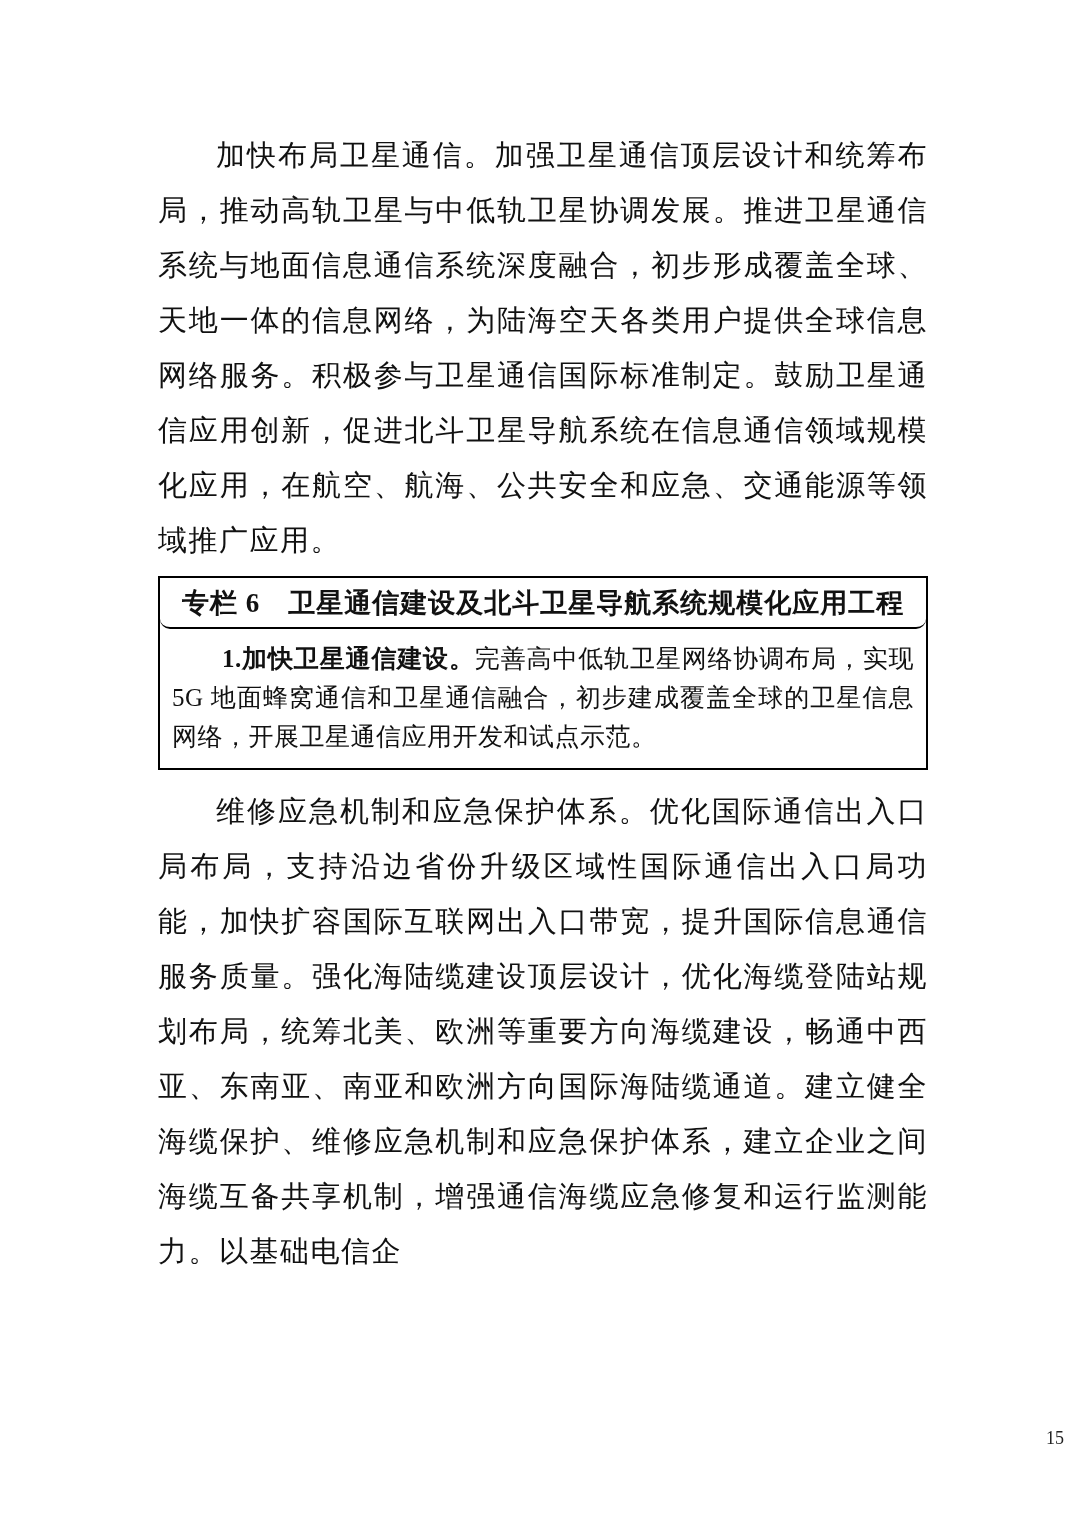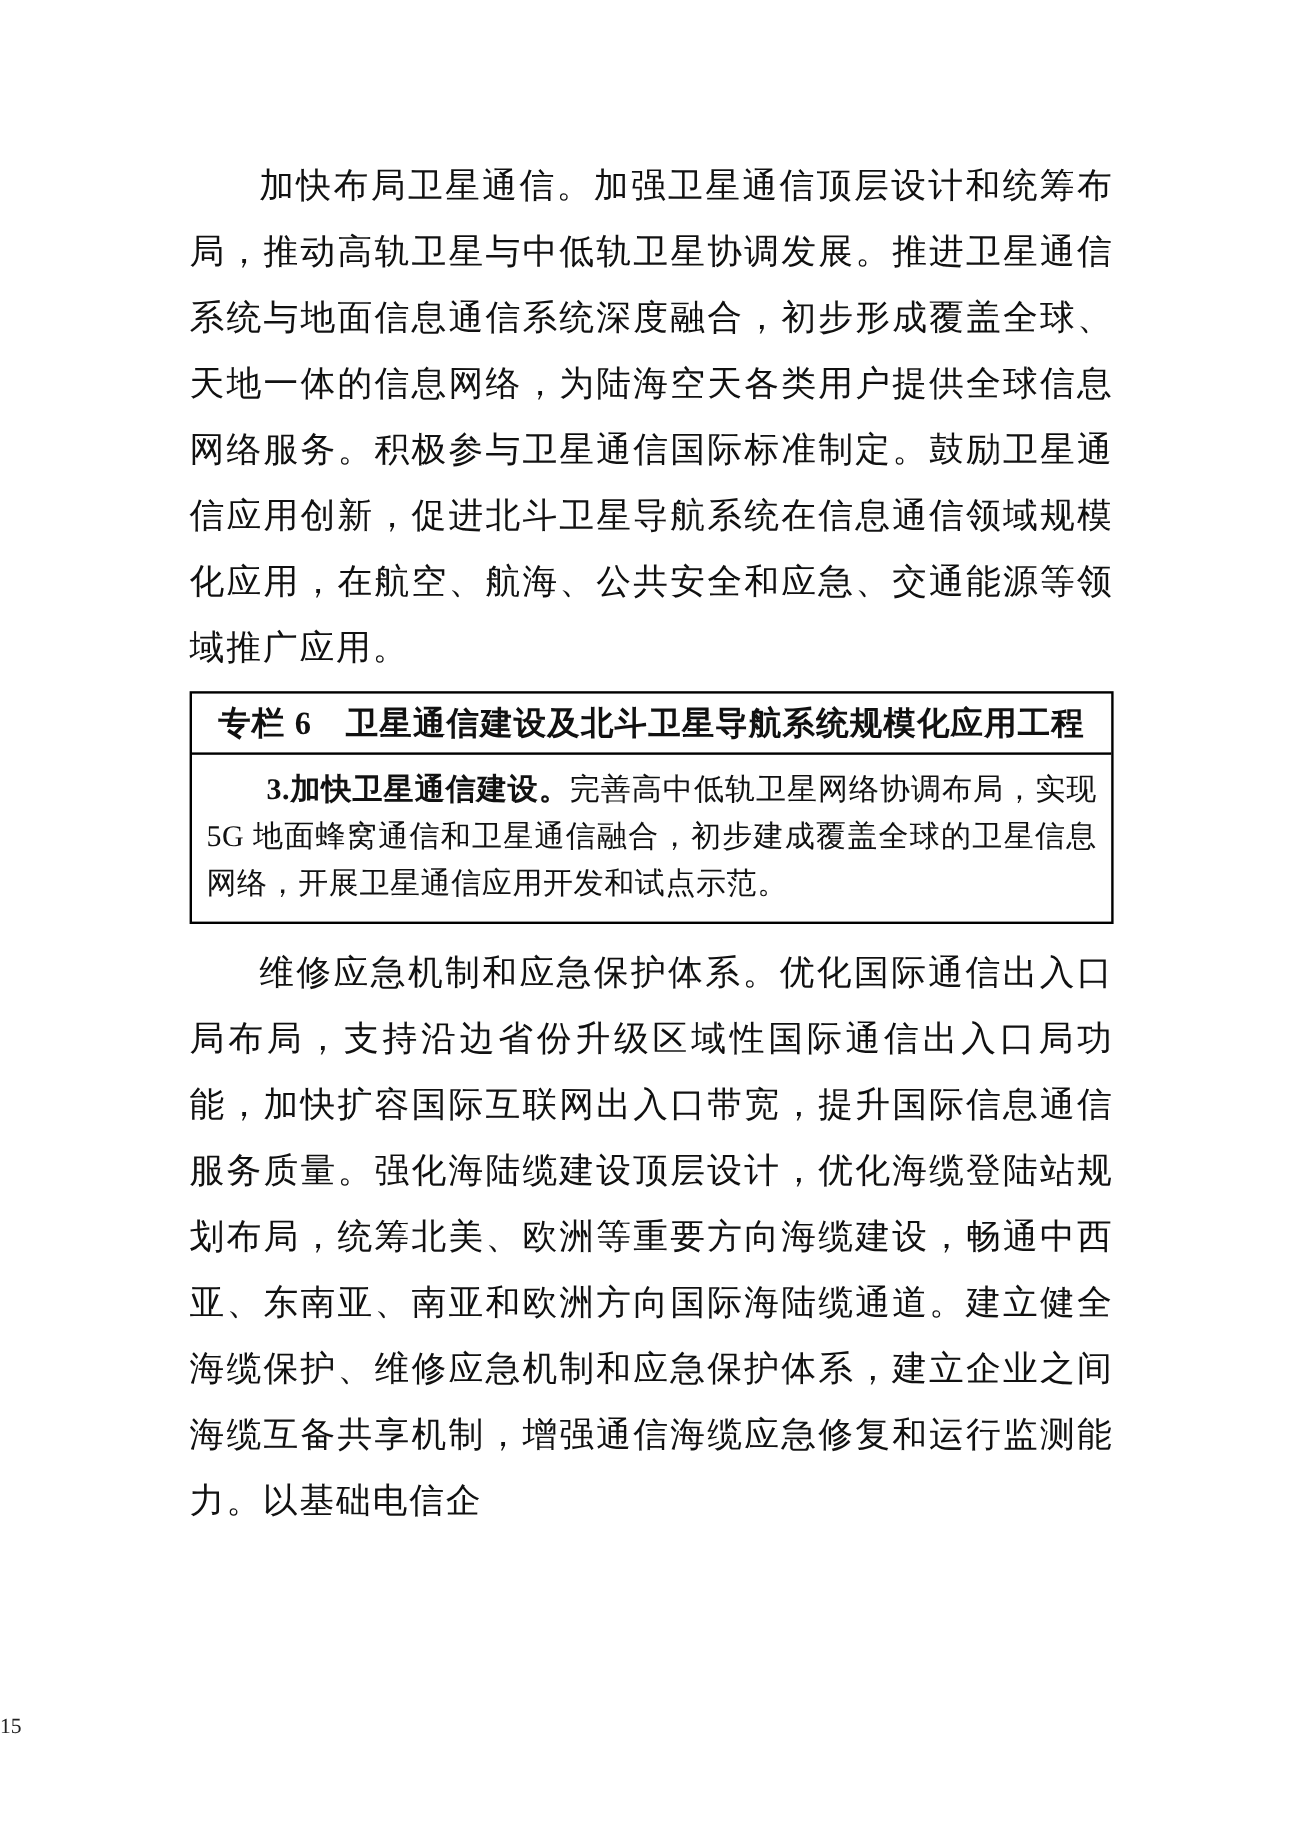--- a/index.html
+++ b/index.html
@@ -43,57 +43,58 @@
     margin-bottom: 14px;
   }
   .column-box .box-title {
     font-weight: bold;
     font-size: 27px;
     line-height: 34px;
     text-align: center;
     padding: 8px 6px 7px 6px;
     border-bottom: 2px solid #000000;
     letter-spacing: 1px;
+    border-radius: 10px;
   }
   .column-box .box-body {
     padding: 10px 12px 12px 12px;
   }
   .column-box p.box-item {
     margin: 0;
     font-size: 25px;
     line-height: 39px;
     text-align: justify;
     text-indent: 2em;
     letter-spacing: 0.5px;
   }
   .column-box p.box-item .lead {
     font-weight: bold;
   }
   .page-number {
     position: absolute;
     left: 0;
-    right: 4px;
+    right: 16px;
     bottom: 78px;
-    text-align: left;
+    text-align: right;
     font-size: 18px;
     color: #222222;
   }
 </style>
 </head>
 <body>
 
 <div class="page">
   <div class="content">
 
     <p class="body-para"><span class="lead">加快布局卫星通信。</span><span>加强卫星通信顶层设计和统筹布局，推动高轨卫星与中低轨卫星协调发展。推进卫星通信系统与地面信息通信系统深度融合，初步形成覆盖全球、天地一体的信息网络，为陆海空天各类用户提供全球信息网络服务。积极参与卫星通信国际标准制定。鼓励卫星通信应用创新，促进北斗卫星导航系统在信息通信领域规模化应用，在航空、航海、公共安全和应急、交通能源等领域推广应用。</span></p>
 
     <div class="column-box">
       <div class="box-title">专栏 6　卫星通信建设及北斗卫星导航系统规模化应用工程</div>
       <div class="box-body">
-        <p class="box-item"><span class="lead">3.加快卫星通信建设。</span><span>完善高中低轨卫星网络协调布局，实现 5G 地面蜂窝通信和卫星通信融合，初步建成覆盖全球的卫星信息网络，开展卫星通信应用开发和试点示范。</span></p>
+        <p class="box-item"><span class="lead">1.加快卫星通信建设。</span><span>完善高中低轨卫星网络协调布局，实现 5G 地面蜂窝通信和卫星通信融合，初步建成覆盖全球的卫星信息网络，开展卫星通信应用开发和试点示范。</span></p>
       </div>
     </div>
 
     <p class="body-para"><span class="lead">维修应急机制和应急保护体系。</span><span>优化国际通信出入口局布局，支持沿边省份升级区域性国际通信出入口局功能，加快扩容国际互联网出入口带宽，提升国际信息通信服务质量。强化海陆缆建设顶层设计，优化海缆登陆站规划布局，统筹北美、欧洲等重要方向海缆建设，畅通中西亚、东南亚、南亚和欧洲方向国际海陆缆通道。建立健全海缆保护、维修应急机制和应急保护体系，建立企业之间海缆互备共享机制，增强通信海缆应急修复和运行监测能力。以基础电信企</span></p>
 
   </div>
 
   <div class="page-number">15</div>
 </div>
 

